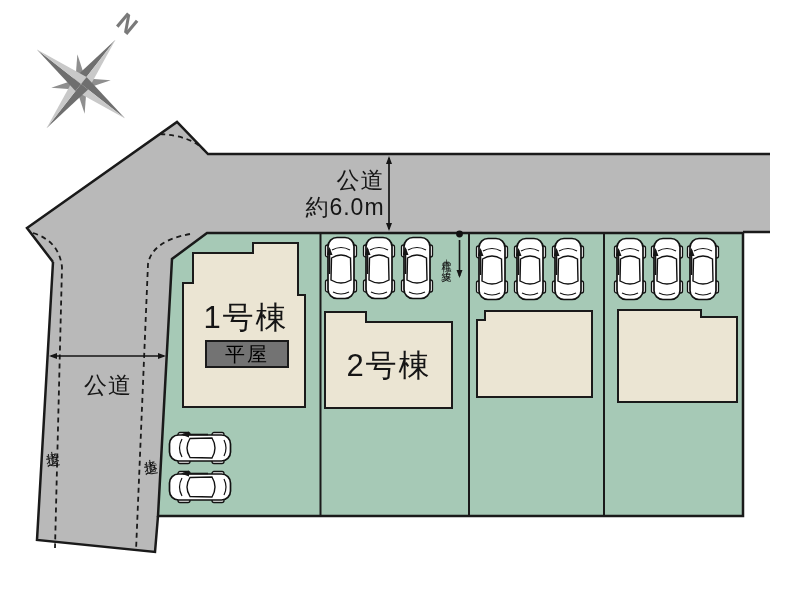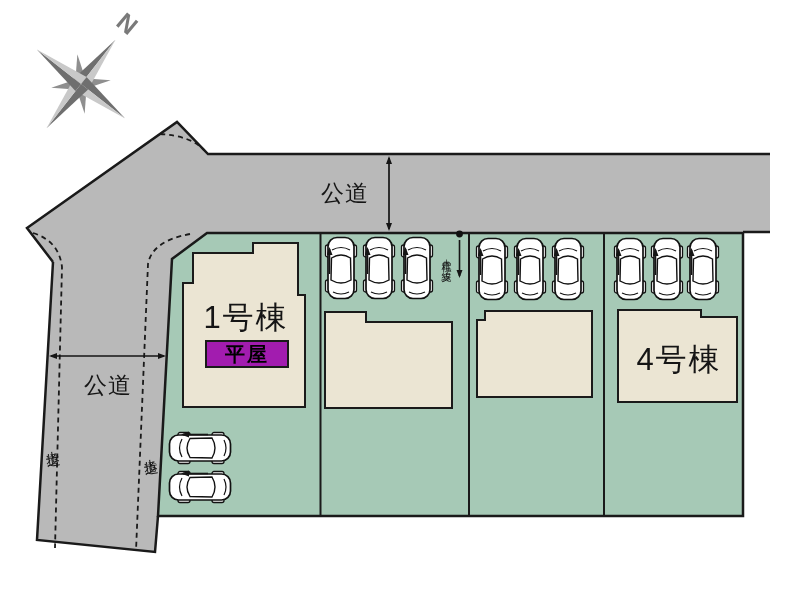--- a/index.html
+++ b/index.html
@@ -9,22 +9,22 @@
   .lbl{position:absolute;color:#151515;transform:translate(-50%,-50%);
        text-align:center;white-space:nowrap;line-height:1.18;}
   .road-lbl{font-size:23px;font-weight:500;letter-spacing:1px;text-align:right;}
   .bldg{font-size:31px;font-weight:500;letter-spacing:2px;}
   .vtext{writing-mode:vertical-rl;text-orientation:upright;}
   .sidewalk{font-size:14px;letter-spacing:2px;transform:translate(-50%,-50%) rotate(-10deg);}
   .pole-lbl{font-size:10px;letter-spacing:0;}
   .north{font-size:25px;font-weight:bold;color:#7a7a7a;
          transform:translate(-50%,-50%) rotate(40deg);}
   .badge{position:absolute;left:205px;top:340px;width:80px;height:24px;
-         border:2px solid #1a1a1a;background:#a21caf;display:flex;
-         align-items:center;justify-content:center;font-size:20px;letter-spacing:2px;font-weight:bold;}
+         border:2px solid #1a1a1a;background:#737373;display:flex;
+         align-items:center;justify-content:center;font-size:20px;letter-spacing:2px;}
 </style>
 </head>
 <body>
 
 <div class="stage">
 
 <svg width="800" height="598" viewBox="0 0 800 598">
   <defs>
     <marker id="ah" markerWidth="9" markerHeight="7" refX="6" refY="3" orient="auto" markerUnits="userSpaceOnUse">
       <path d="M0,0 L8,3 L0,6 Z" fill="#151515"></path>
@@ -134,30 +134,31 @@
     <path fill="#c9c9c9" d="M81,140 L81,84 L72,84 Z"></path>
     <path fill="#6f6f6f" d="M25,84 L81,84 L81,93 Z"></path>
     <path fill="#c9c9c9" d="M25,84 L81,84 L81,75 Z"></path>
   </g>
 </svg>
 
 <div class="lbl north" style="left:127px;top:24px;">N</div>
 
 <div class="lbl" style="left:345px;top:194px;">
   <div class="road-lbl">公道</div>
+  <div class="road-lbl">約6.0m</div>
 </div>
 
 <div class="lbl" style="left:108px;top:386px;">
   <div class="road-lbl">公道</div>
 </div>
 
 <div class="lbl vtext sidewalk" style="left:50px;top:442px;">歩道</div>
 <div class="lbl vtext sidewalk" style="left:148px;top:450px;">歩道</div>
 
 <div class="lbl vtext pole-lbl" style="left:446px;top:259px;">電柱＋支線</div>
 
 <div class="lbl bldg" style="left:246px;top:318px;">1号棟</div>
 <div class="badge">
   <span>平屋</span>
 </div>
-<div class="lbl bldg" style="left:679px;top:360px;">4号棟</div>
+<div class="lbl bldg" style="left:389px;top:366px;">2号棟</div>
 
 </div>
 
 </body></html>

